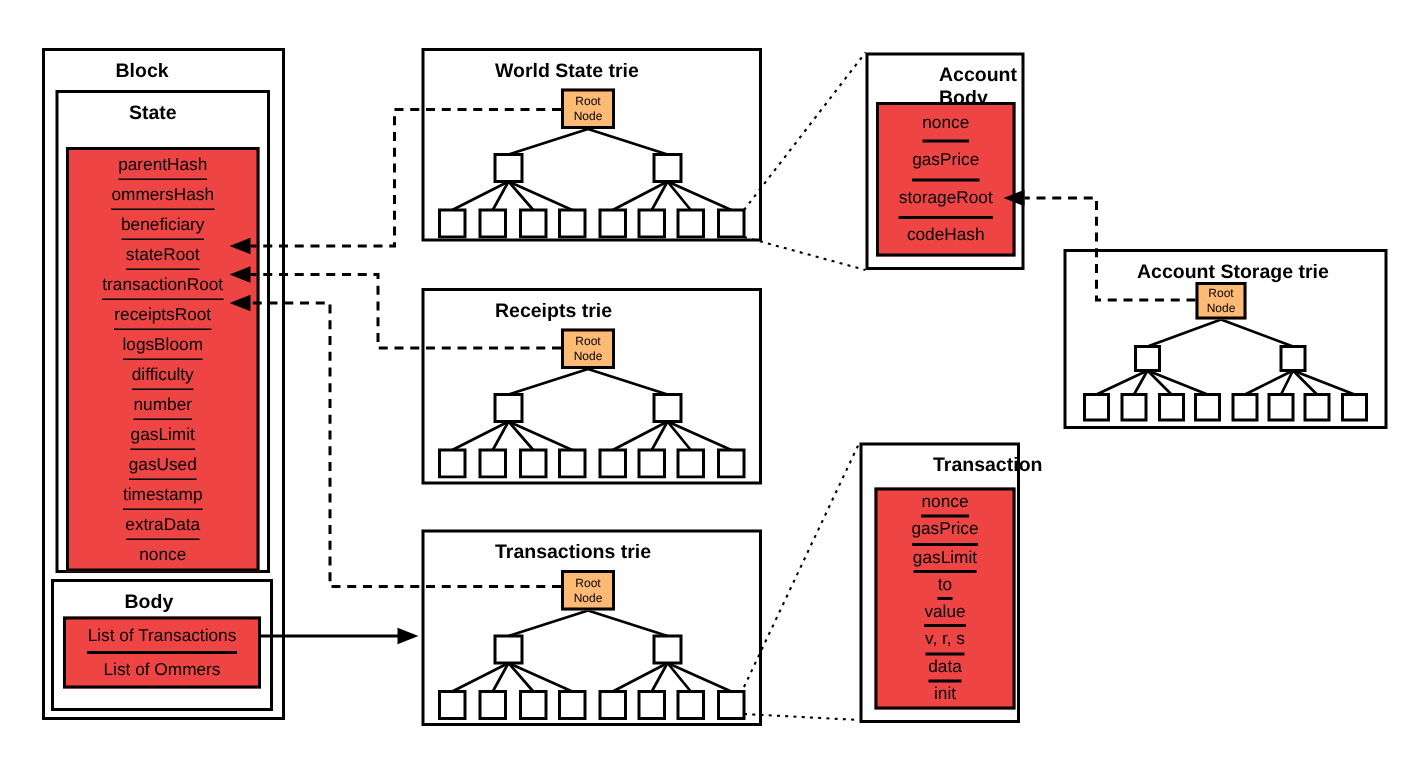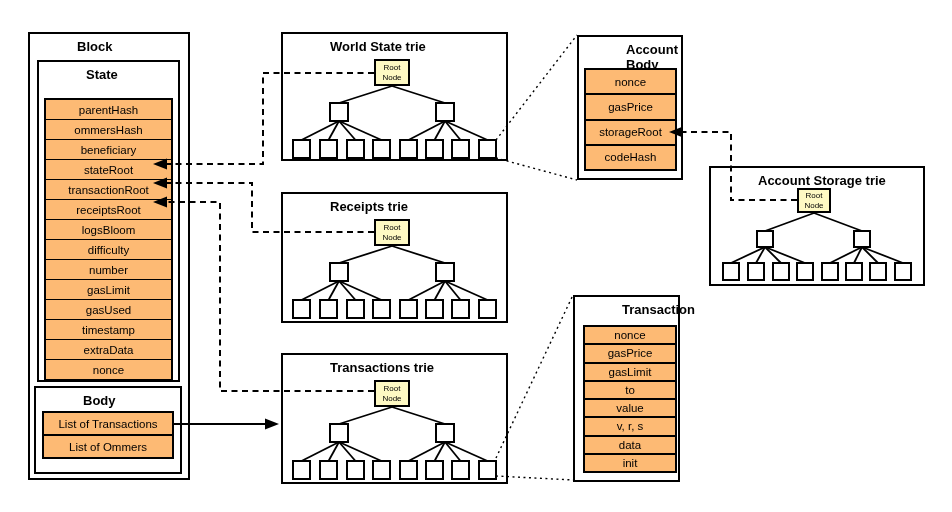--- a/index.html
+++ b/index.html
@@ -1,29 +1,29 @@
 <!DOCTYPE html>
 <html style="--line: #000000; --bg: #ffffff;"><head>
 <meta charset="utf-8">
 <style>
   html,body{margin:0;padding:0;background:#fff;}
   .canvas{position:relative;width:952px;height:512px;background:var(--bg,#fff);
           font-family:"Liberation Sans",sans-serif;color:var(--line,#000);overflow:hidden;}
   .box{position:absolute;border:2px solid var(--line,#000);background:#fff;box-sizing:border-box;}
   .box-title{position:absolute;top:5px;left:0;right:0;text-align:left;
              font-weight:bold;font-size:13px;margin-left:47px;}
-  .tbl{position:absolute;border:2px solid var(--line,#000);background:#fdba74;box-sizing:border-box;
-       display:flex;flex-direction:column;}
+  .tbl{position:absolute;border:2px solid var(--line,#000);background:#ef4444;box-sizing:border-box;
+       display:flex;flex-direction:column;align-items:center;}
   .row{flex:1;display:flex;align-items:center;justify-content:center;
        font-size:11.5px;border-bottom:1px solid var(--line,#000);box-sizing:border-box;
        white-space:nowrap;}
   .row:last-child{border-bottom:none;}
   .thick .row{border-bottom-width:2px;}
   .thick .row:last-child{border-bottom:none;}
-  .rootnode{position:absolute;border:2px solid var(--line,#000);background:#fef9c3;box-sizing:border-box;
+  .rootnode{position:absolute;border:2px solid var(--line,#000);background:#fdba74;box-sizing:border-box;
             font-size:8px;line-height:1.2;display:flex;align-items:center;justify-content:center;
             text-align:center;}
   .rootnode span{display:block;width:26px;}
   .treesvg{position:absolute;left:0;top:0;}
   #overlay{position:absolute;left:0;top:0;pointer-events:none;z-index:10;}
   .dash{stroke:var(--line,#000);stroke-width:2;fill:none;stroke-dasharray:6 4.5;}
   .solid{stroke:var(--line,#000);stroke-width:2;fill:none;}
   .dot{stroke:var(--line,#000);stroke-width:1.4;fill:none;stroke-dasharray:2 3.5;}
   .ah{fill:var(--line,#000);stroke:none;}
 </style>

